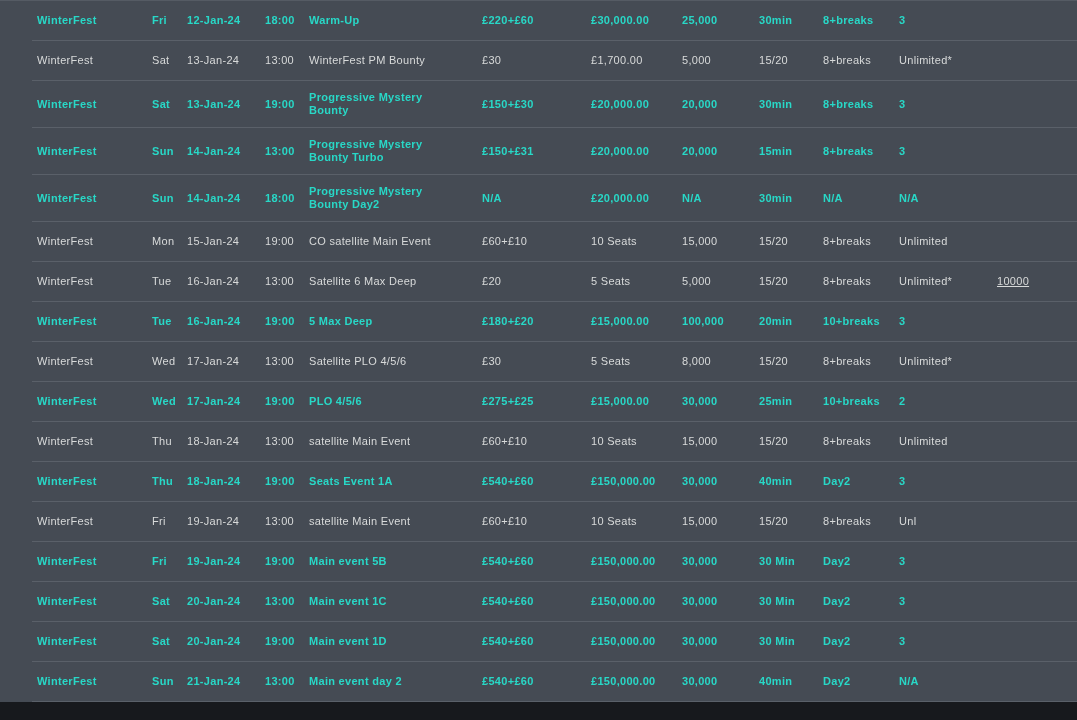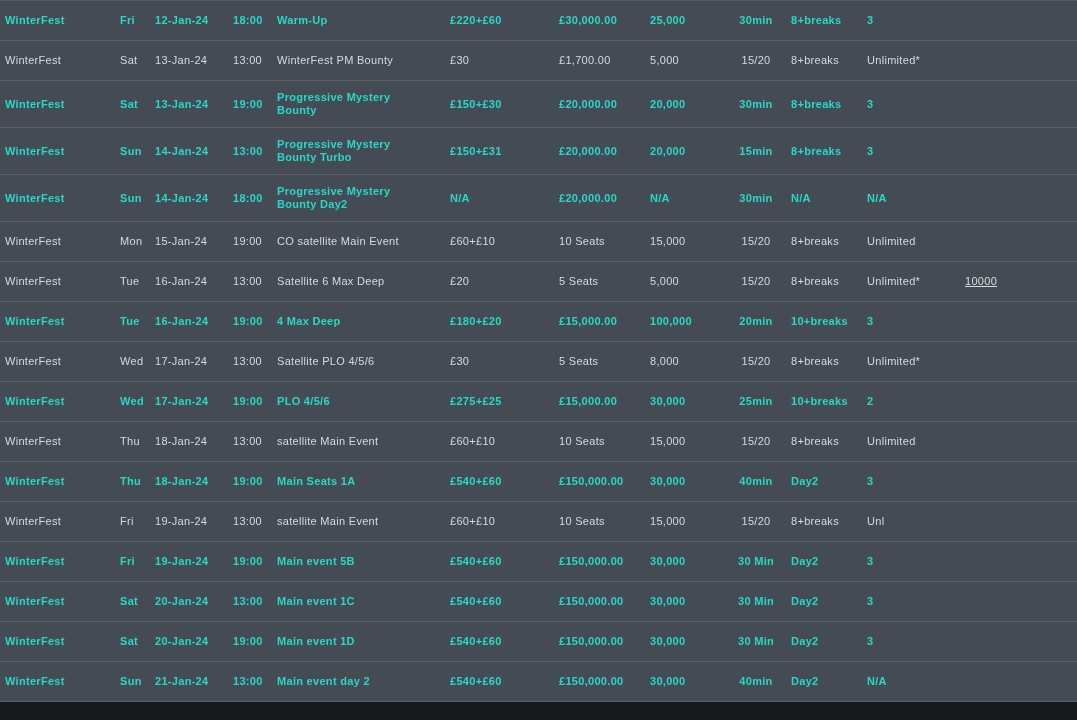--- a/index.html
+++ b/index.html
@@ -20,40 +20,41 @@
     align-items:center;
     min-height:40px;
     border-bottom:1px solid #5a6069;
     padding-left:5px;
     box-sizing:border-box;
     color:#d8dada;
     font-size:11px;
     font-weight:400;
     letter-spacing:0.3px;
     line-height:13px;
+    margin-left:32px;
   }
   .row.tall{min-height:47px;}
   .row.hl{
     color:#28d8c7;
     font-weight:700;
   }
   .cell{
     box-sizing:border-box;
     padding-right:6px;
     flex:0 0 auto;
   }
   .c-event    {width:115px;}
   .c-day      {width:35px;}
   .c-date     {width:78px;}
   .c-time     {width:44px;}
   .c-name     {width:173px; white-space:pre-line;}
   .c-buyin    {width:109px;}
   .c-prize    {width:91px;}
   .c-chips    {width:77px;}
-  .c-levels   {width:64px;text-align:center;}
+  .c-levels   {width:64px;}
   .c-breaks   {width:76px;}
   .c-reentries{width:98px;}
   .c-late     {width:107px;text-decoration:underline;}
 </style>
 </head>
 <body>
 
 <div class="table" id="table">
     <div class="row hl">
     <div class="cell c-event">WinterFest</div>
@@ -154,21 +155,21 @@
     <div class="cell c-levels">15/20</div>
     <div class="cell c-breaks">8+breaks</div>
     <div class="cell c-reentries">Unlimited*</div>
     <div class="cell c-late">10000</div>
   </div>
     <div class="row hl">
     <div class="cell c-event">WinterFest</div>
     <div class="cell c-day">Tue</div>
     <div class="cell c-date">16-Jan-24</div>
     <div class="cell c-time">19:00</div>
-    <div class="cell c-name">4 Max Deep</div>
+    <div class="cell c-name">5 Max Deep</div>
     <div class="cell c-buyin">£180+£20</div>
     <div class="cell c-prize">£15,000.00</div>
     <div class="cell c-chips">100,000</div>
     <div class="cell c-levels">20min</div>
     <div class="cell c-breaks">10+breaks</div>
     <div class="cell c-reentries">3</div>
     <div class="cell c-late"></div>
   </div>
     <div class="row">
     <div class="cell c-event">WinterFest</div>
@@ -210,21 +211,21 @@
     <div class="cell c-levels">15/20</div>
     <div class="cell c-breaks">8+breaks</div>
     <div class="cell c-reentries">Unlimited</div>
     <div class="cell c-late"></div>
   </div>
     <div class="row hl">
     <div class="cell c-event">WinterFest</div>
     <div class="cell c-day">Thu</div>
     <div class="cell c-date">18-Jan-24</div>
     <div class="cell c-time">19:00</div>
-    <div class="cell c-name">Main Seats 1A</div>
+    <div class="cell c-name">Seats Event 1A</div>
     <div class="cell c-buyin">£540+£60</div>
     <div class="cell c-prize">£150,000.00</div>
     <div class="cell c-chips">30,000</div>
     <div class="cell c-levels">40min</div>
     <div class="cell c-breaks">Day2</div>
     <div class="cell c-reentries">3</div>
     <div class="cell c-late"></div>
   </div>
     <div class="row">
     <div class="cell c-event">WinterFest</div>

